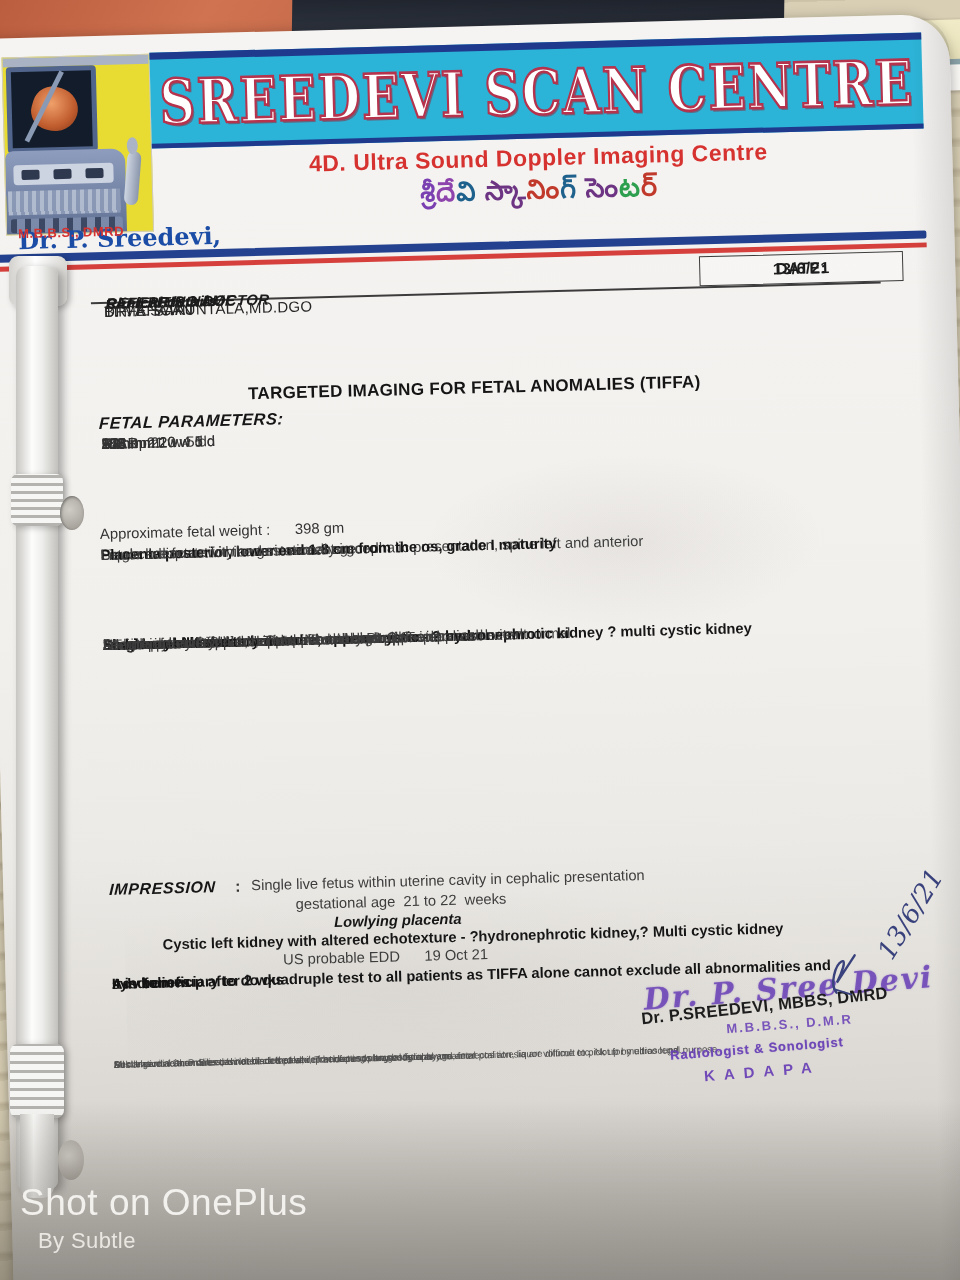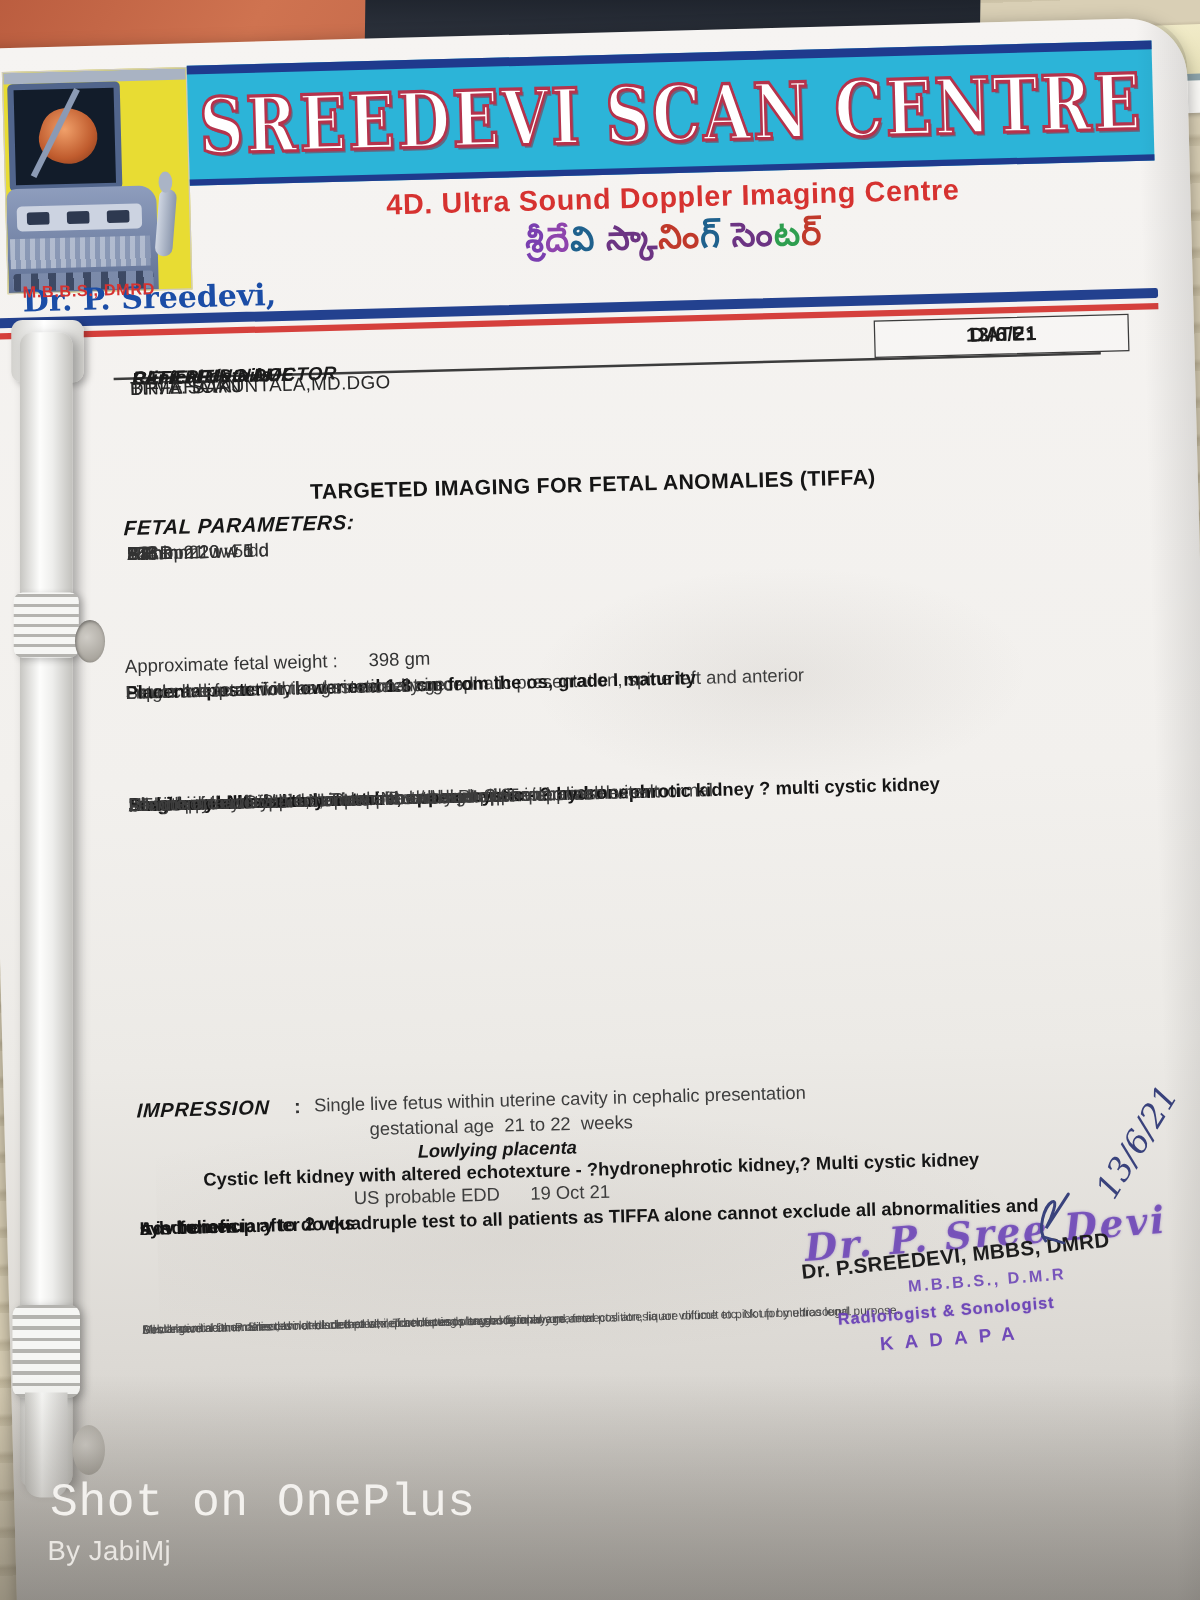--- a/index.html
+++ b/index.html
@@ -156,21 +156,21 @@
   .binder-collar2{left:10px;top:1044px;width:54px;height:74px;border-radius:8px;
     background:repeating-linear-gradient(0deg,#b4b3af 0 3px,#f6f6f4 3px 9px);box-shadow:3px 2px 7px rgba(0,0,0,.25);}
   .binder-hole2{left:58px;top:1140px;width:26px;height:40px;border-radius:50%;
     background:radial-gradient(circle at 40% 40%,#d6d3cd,#a29e96);}
   .binder-tail{left:20px;top:1114px;width:34px;height:84px;border-radius:0 0 12px 12px;
     background:linear-gradient(90deg,#cbcac6,#fbfbf9 40%,#cfcecb);}
 
   
   .bottom-shade{left:0;top:1100px;width:960px;height:180px;
     background:linear-gradient(180deg,rgba(84,79,71,0),rgba(84,79,71,.30) 60%,rgba(64,60,54,.42));}
-  .watermark-1{left:40px;top:1182px;font-size:37px;color:#f7f5f2;opacity:.95;letter-spacing:.5px;font-family:Liberation Mono, monospace;}
+  .watermark-1{left:20px;top:1182px;font-size:37px;color:#f7f5f2;opacity:.95;letter-spacing:.5px;}
   .watermark-2{left:38px;top:1228px;font-size:22px;color:#f2efeb;opacity:.9;letter-spacing:.4px;}
 </style>
 </head>
 <body>
 
 <div id="scene">
 
   <div class="bg-orange"></div>
   <div class="bg-dark"></div>
   <div class="bg-folder-cream"></div>
@@ -332,14 +332,14 @@
   <div class="binder-top"></div>
   <div class="binder-bar"></div>
   <div class="binder-collar1"></div>
   <div class="binder-hole1"></div>
   <div class="binder-collar2"></div>
   <div class="binder-hole2"></div>
   <div class="binder-tail"></div>
 
   <div class="bottom-shade"></div>
   <div class="watermark-1">Shot on OnePlus</div>
-  <div class="watermark-2">By JabiMj</div>
+  <div class="watermark-2">By Subtle</div>
 </div>
 
 </body></html>

